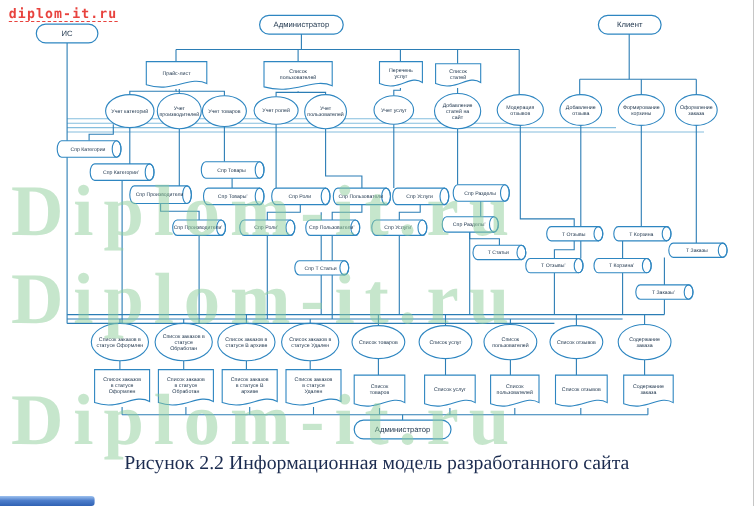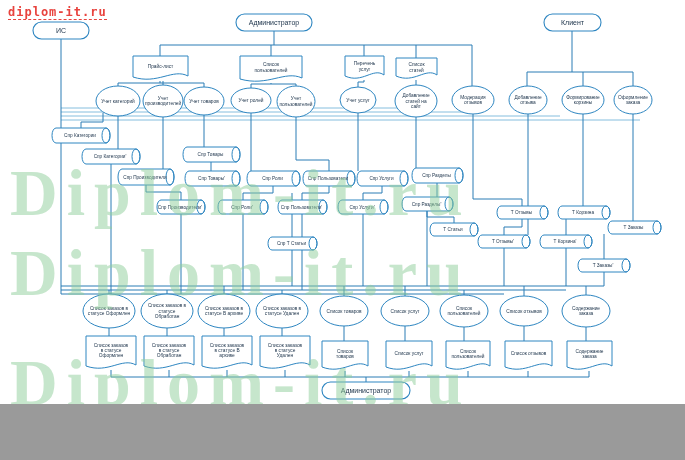--- a/index.html
+++ b/index.html
@@ -1,17 +1,17 @@
 <!DOCTYPE html>
 <html><head>
 <meta charset="utf-8">
 <style>
   html,body{margin:0;padding:0;background:#9a9a9a;}
   #screen{
-    position:relative;width:685px;height:404px;margin:0 auto;
+    position:relative;width:685px;height:460px;margin:0 auto;
     background:#ffffff;overflow:hidden;
     font-family:"Liberation Sans",sans-serif;
   }
   #diagram-svg{position:absolute;left:0;top:0;}
   .wm-red{
     position:absolute;left:8px;top:5px;
     font-family:"DejaVu Sans Mono",monospace;font-size:12px;font-weight:bold;
     color:#e8433e;letter-spacing:1px;border-bottom:1px dashed #e8433e;
     pointer-events:none;
   }

